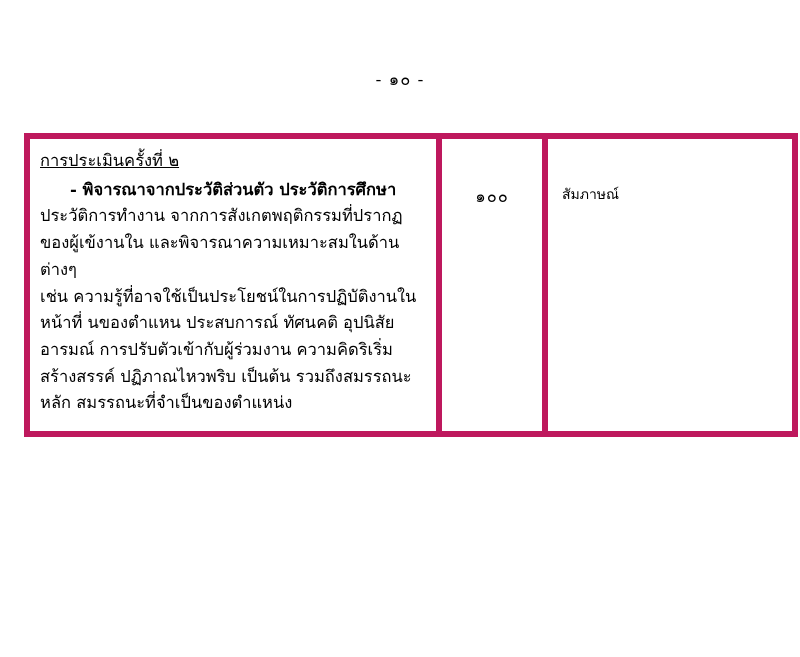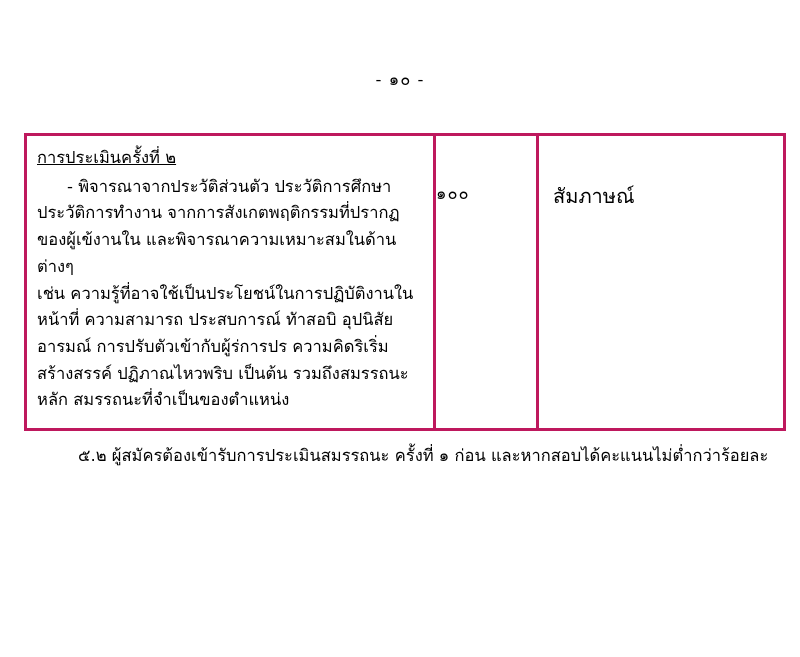--- a/index.html
+++ b/index.html
@@ -34,55 +34,56 @@
   }
   .doc-table {
     position: absolute;
     left: 24px;
     top: 133px;
     width: 752px;
     border-collapse: collapse;
     table-layout: fixed;
   }
   .doc-table td {
-    border: 3px solid #be185d;
+    border: 6px solid #be185d;
     vertical-align: top;
     padding: 0;
   }
   .col-desc { width: 406px; }
   .col-score { width: 100px; }
   .col-method { width: 244px; }
 
   .cell-inner {
     padding: 9px 10px 14px 10px;
     font-size: 16.5px;
     line-height: 1.62;
   }
   .cell-score {
-    text-align: left;
+    text-align: center;
     padding-top: 44px;
     font-size: 16.5px;
     letter-spacing: 1px;
   }
   .cell-method {
     padding: 44px 0 0 14px;
-    font-size: 20px;
+    font-size: 14px;
   }
   .heading-underline {
     text-decoration: underline;
     display: inline-block;
     margin-bottom: 2px;
   }
   .body-text {
     display: block;
     text-indent: 0;
   }
   .first-line {
     display: block;
     padding-left: 30px;
+    font-weight: bold;
   }
   .after-table {
     position: absolute;
     left: 24px;
     top: 443px;
     width: 756px;
     font-size: 16.5px;
     line-height: 1.6;
   }
   .para {
@@ -102,37 +103,36 @@
   <table class="doc-table">
     <tbody>
       <tr>
         <td class="col-desc">
           <div class="cell-inner">
             <span class="heading-underline">การประเมินครั้งที่  ๒</span>
             <span class="body-text first-line">-  พิจารณาจากประวัติส่วนตัว ประวัติการศึกษา</span>
             <span class="body-text">ประวัติการทำงาน จากการสังเกตพฤติกรรมที่ปรากฏ</span>
             <span class="body-text">ของผู้เข้งานใน และพิจารณาความเหมาะสมในด้านต่างๆ</span>
             <span class="body-text">เช่น ความรู้ที่อาจใช้เป็นประโยชน์ในการปฏิบัติงานใน</span>
-            <span class="body-text">หน้าที่ ความสามารถ ประสบการณ์ ทัาสอบิ อุปนิสัย</span>
-            <span class="body-text">อารมณ์ การปรับตัวเข้ากับผู้ร่การปร ความคิดริเริ่ม</span>
+            <span class="body-text">หน้าที่ นของตำแหน ประสบการณ์ ทัศนคติ อุปนิสัย</span>
+            <span class="body-text">อารมณ์ การปรับตัวเข้ากับผู้ร่วมงาน ความคิดริเริ่ม</span>
             <span class="body-text">สร้างสรรค์ ปฏิภาณไหวพริบ เป็นต้น รวมถึงสมรรถนะ</span>
             <span class="body-text">หลัก  สมรรถนะที่จำเป็นของตำแหน่ง</span>
           </div>
         </td>
         <td class="col-score">
           <div class="cell-score">๑๐๐</div>
         </td>
         <td class="col-method">
           <div class="cell-method">สัมภาษณ์</div>
         </td>
       </tr>
     </tbody>
   </table>
 
   <div class="after-table">
     <div class="para">
-      <span class="nowrap-block indent-1">๕.๒ ผู้สมัครต้องเข้ารับการประเมินสมรรถนะ ครั้งที่ ๑ ก่อน และหากสอบได้คะแนนไม่ต่ำกว่าร้อยละ</span>
     </div>
     <div class="para">
     </div>
   </div>
 
 </div>
 
 </body></html>

